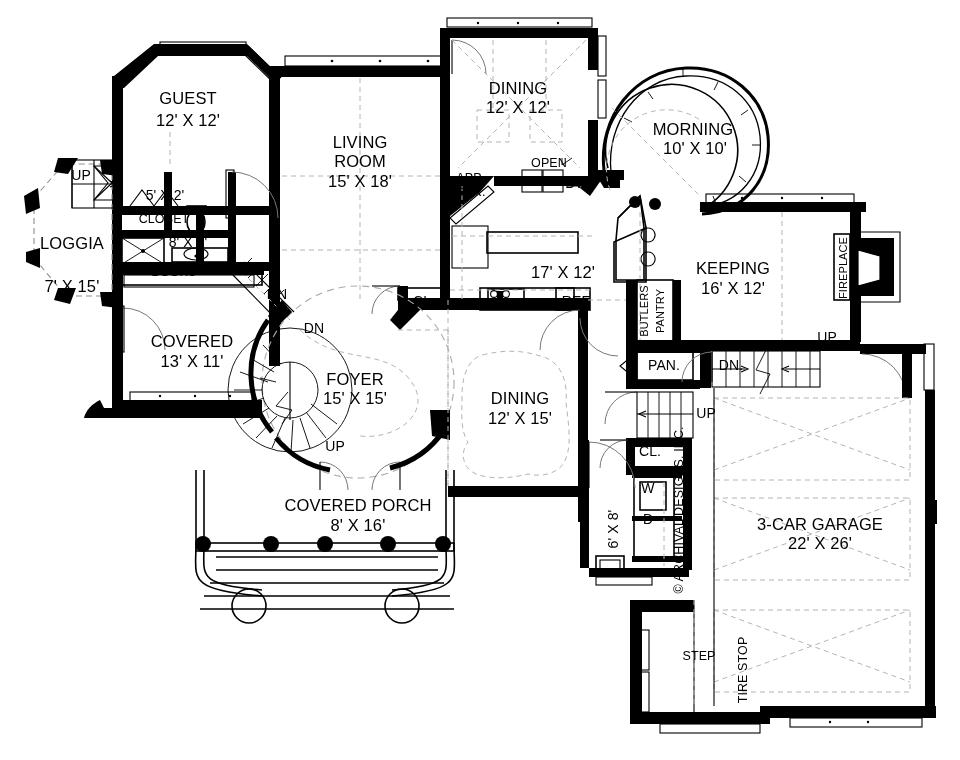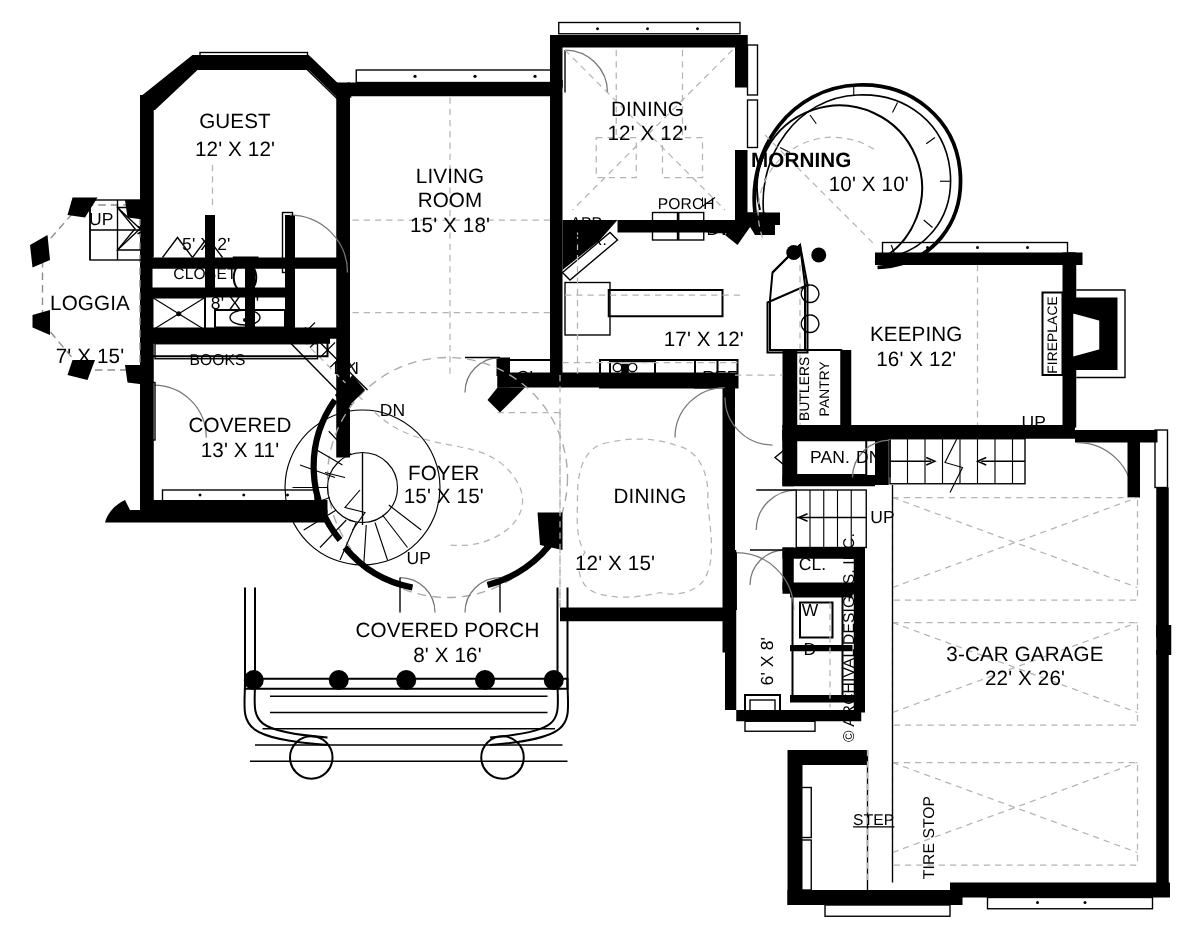--- a/index.html
+++ b/index.html
@@ -449,76 +449,76 @@
 <div class="lbl rname ctr" style="left:188px;top:98px;">GUEST</div>
 <div class="lbl rdim ctr" style="left:188px;top:120px;">12' X 12'</div>
 
 <div class="lbl rname ctr" style="left:360px;top:142px;">LIVING</div>
 <div class="lbl rname ctr" style="left:360px;top:161px;">ROOM</div>
 <div class="lbl rdim ctr" style="left:360px;top:181px;">15' X 18'</div>
 
 <div class="lbl rname ctr" style="left:518px;top:88px;">DINING</div>
 <div class="lbl rdim ctr" style="left:518px;top:107px;">12' X 12'</div>
 
-<div class="lbl rname ctr" style="left:641px;top:129px;font-weight:bold;">MORNING</div>
+<div class="lbl rname ctr" style="left:693px;top:129px;">MORNING</div>
 <div class="lbl rdim ctr" style="left:662px;top:148px;margin-left:33px;">10' X 10'</div>
 
 <div class="lbl rname ctr" style="left:733px;top:268px;">KEEPING</div>
 <div class="lbl rdim ctr" style="left:733px;top:288px;">16' X 12'</div>
 
 <div class="lbl rname ctr" style="left:72px;top:243px;">LOGGIA</div>
 <div class="lbl rdim ctr" style="left:72px;top:263px;margin-top:23px;">7' X 15'</div>
 
 <div class="lbl rname ctr" style="left:192px;top:341px;">COVERED</div>
 <div class="lbl rdim ctr" style="left:192px;top:361px;">13' X 11'</div>
 
 <div class="lbl rname ctr" style="left:355px;top:379px;">FOYER</div>
 <div class="lbl rdim ctr" style="left:355px;top:398px;">15' X 15'</div>
 
 <div class="lbl rname ctr" style="left:520px;top:398px;">DINING</div>
-<div class="lbl rdim ctr" style="left:492px;top:418px;margin-top:33px;">12' X 15'</div>
+<div class="lbl rdim ctr" style="left:520px;top:418px;">12' X 15'</div>
 
 <div class="lbl rdim ctr" style="left:519px;top:272px;margin-left:44px;">17' X 12'</div>
 
 <div class="lbl rname ctr" style="left:358px;top:505px;">COVERED PORCH</div>
 <div class="lbl rdim ctr" style="left:358px;top:525px;">8' X 16'</div>
 
 <div class="lbl rname ctr" style="left:820px;top:524px;">3-CAR GARAGE</div>
 <div class="lbl rdim ctr" style="left:820px;top:543px;">22' X 26'</div>
 
 <div class="lbl mid ctr" style="left:188px;top:243px;">8' X 6'</div>
 <div class="lbl mid ctr" style="left:165px;top:196px;">5' X 2'</div>
 <div class="lbl small ctr" style="left:164px;top:219px;">CLOSET</div>
-<div class="lbl small ctr" style="left:174px;top:288px;">BOOKS</div>
+<div class="lbl small ctr" style="left:174px;top:272px;">BOOKS</div>
 
 <div class="lbl mid ctr" style="left:614px;top:529px; transform:translate(-50%,-50%) rotate(-90deg);">6' X 8'</div>
 
 <div class="lbl mid ctr" style="left:81px;top:176px;">UP</div>
 <div class="lbl mid ctr" style="left:277px;top:295px;">DN</div>
 <div class="lbl mid ctr" style="left:314px;top:329px;">DN</div>
 <div class="lbl mid ctr" style="left:335px;top:447px;">UP</div>
 
-<div class="lbl small ctr" style="left:549px;top:163px;">PORCH</div>
+<div class="lbl small ctr" style="left:549px;top:163px;">OPEN</div>
 <div class="lbl small ctr" style="left:470px;top:178px;">APP.</div>
 <div class="lbl small ctr" style="left:470px;top:192px;">GAR.</div>
 <div class="lbl mid ctr" style="left:577px;top:184px;">DW</div>
 <div class="lbl mid ctr" style="left:576px;top:302px;">REF</div>
 <div class="lbl mid ctr" style="left:424px;top:302px;">CL.</div>
 
 <div class="lbl tiny ctr" style="left:644px;top:311px; transform:translate(-50%,-50%) rotate(-90deg);">BUTLERS</div>
 <div class="lbl tiny ctr" style="left:660px;top:311px; transform:translate(-50%,-50%) rotate(-90deg);">PANTRY</div>
 <div class="lbl mid ctr" style="left:664px;top:366px;">PAN.</div>
 <div class="lbl mid ctr" style="left:706px;top:414px;">UP</div>
-<div class="lbl mid ctr" style="left:697px;top:366px;">DN.</div>
+<div class="lbl mid ctr" style="left:731px;top:366px;">DN.</div>
 <div class="lbl mid ctr" style="left:827px;top:338px;">UP</div>
 <div class="lbl mid ctr" style="left:650px;top:452px;">CL.</div>
 
 <div class="lbl mid ctr" style="left:648px;top:489px;">W</div>
 <div class="lbl mid ctr" style="left:648px;top:520px;">D</div>
 
 <div class="lbl tiny ctr" style="left:843px;top:268px; transform:translate(-50%,-50%) rotate(-90deg);">FIREPLACE</div>
 
-<div class="lbl small ctr" style="left:699px;top:656px;text-decoration:underline;">STEP</div>
+<div class="lbl small ctr" style="left:699px;top:656px;">STEP</div>
 <div class="lbl small ctr" style="left:743px;top:670px; transform:translate(-50%,-50%) rotate(-90deg);">TIRE STOP</div>
 
 <div class="lbl small ctr" style="left:679px;top:510px; transform:translate(-50%,-50%) rotate(-90deg);">© ARCHIVAL DESIGNS, INC.</div>
 
 </div>
 
 </body></html>

